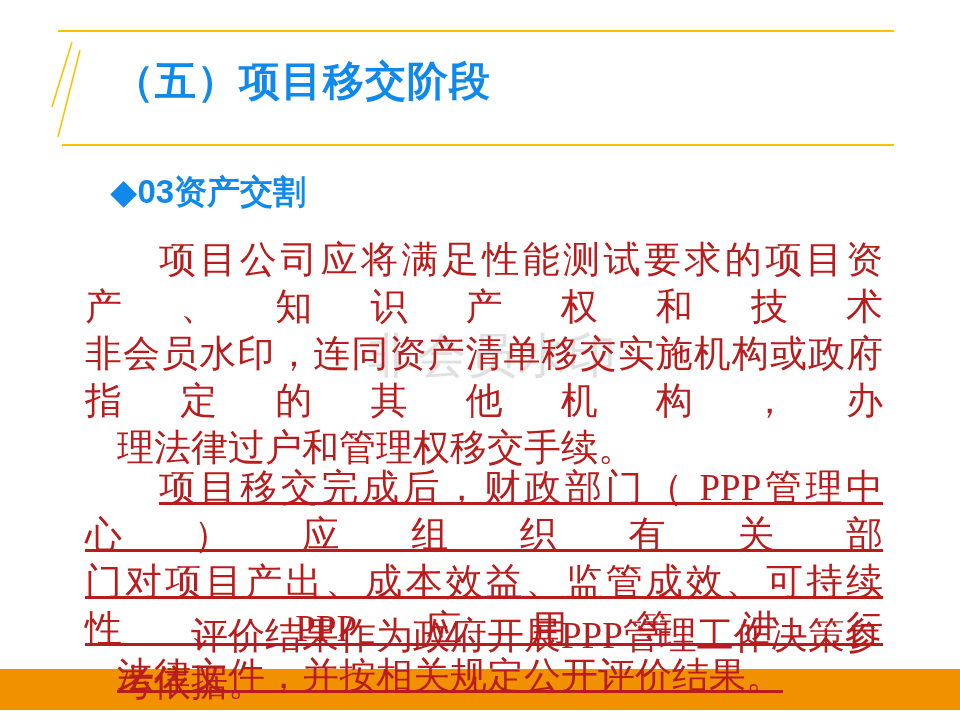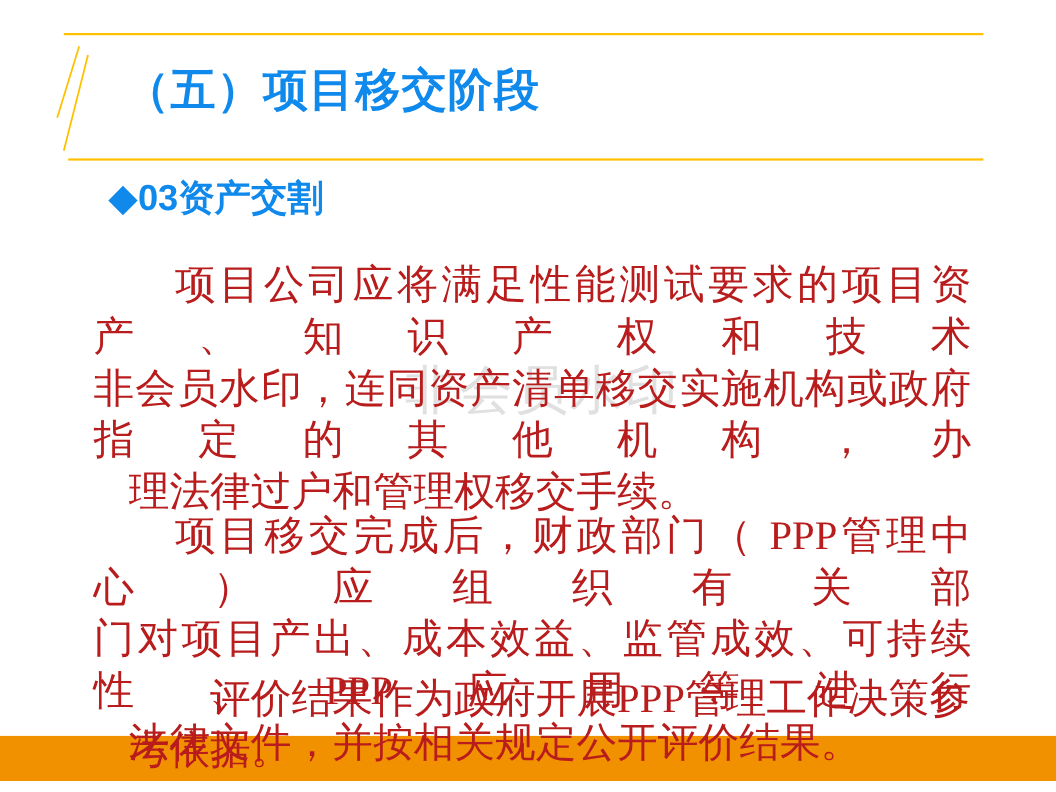--- a/index.html
+++ b/index.html
@@ -17,38 +17,38 @@
   .slashes{position:absolute;left:40px;top:30px;}
   .slide-title{
     position:absolute;left:113px;top:58px;
     margin:0;
     font-size:41px;line-height:46px;font-weight:bold;
     color:#0F89EC;letter-spacing:1px;
     font-family:"Liberation Sans", sans-serif;
     z-index:2;white-space:nowrap;
   }
   .section-heading{
-    position:absolute;left:99px;margin:0;
+    position:absolute;left:99px;margin:12px;
     font-size:33px;line-height:38px;font-weight:bold;
     color:#0F89EC;
     font-family:"Liberation Sans", sans-serif;
     z-index:2;white-space:nowrap;text-align:center;
   }
   .heading-03{top:161px;}
   .heading-04{top:397px;}
   .diamond{margin-right:1px;}
   .para{
     position:absolute;left:85px;width:798px;
     color:#b91c1c;
     font-size:37px;line-height:47px;
     font-family:"Liberation Serif", serif;
     z-index:2;
   }
   .para-1{top:236px;}
-  .para-2{top:464px;}
+  .para-2{top:464px;text-decoration:underline;}
   .para-3{top:612px;}
   .line{text-align:justify;text-align-last:justify;}
   .line.line-last{text-align:left;text-align-last:left;margin-left:32px;}
   .indent{text-indent:2em;}
   .watermark{
     position:absolute;left:368px;top:330px;
     font-size:48px;line-height:52px;
     color:#E0E0E0;
     font-family:"Liberation Sans", sans-serif;
     z-index:1;white-space:nowrap;letter-spacing:2px;

